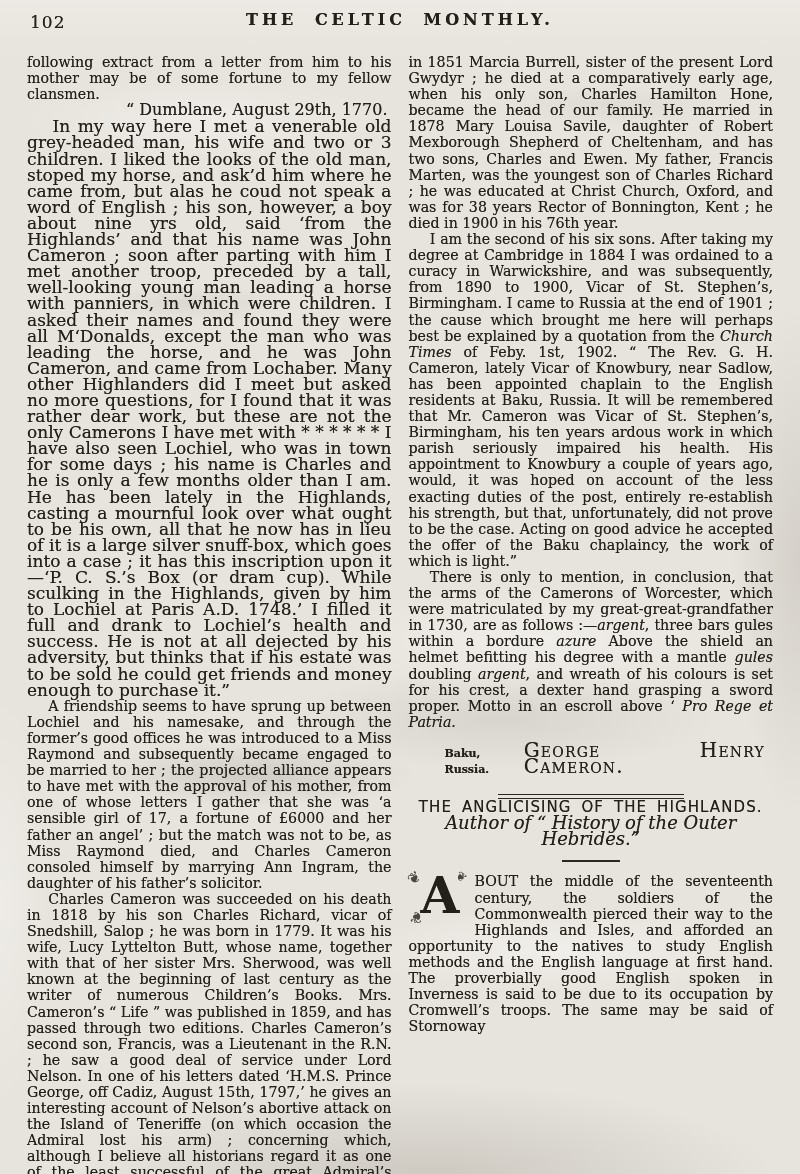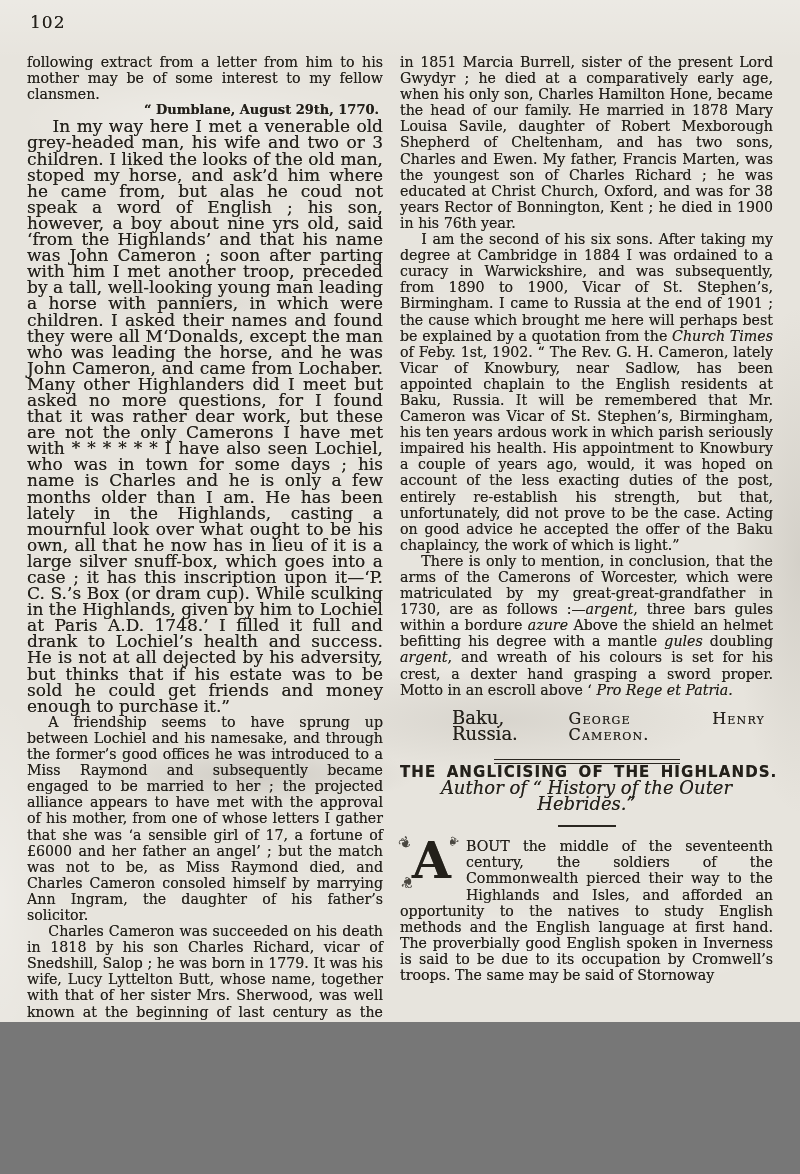--- a/index.html
+++ b/index.html
@@ -1,18 +1,18 @@
 <!DOCTYPE html>
 <html lang="en"><head>
 <meta charset="utf-8">
 <style>
   html,body{margin:0;padding:0;background:#777;}
   .page{
     position:relative;
-    width:800px;height:1022px;
+    width:800px;height:1174px;
     margin:0 auto;
     overflow:hidden;
     color:#23201a;
     font-family:"DejaVu Serif", serif;
     background:
       radial-gradient(ellipse 140px 26px at 190px 303px, rgba(70,65,58,.07), transparent 70%),
       radial-gradient(ellipse 170px 30px at 610px 105px, rgba(70,65,58,.05), transparent 70%),
       radial-gradient(ellipse 230px 46px at 255px 775px, rgba(84,78,68,.16), transparent 70%),
       radial-gradient(ellipse 300px 70px at 500px 720px, rgba(84,78,68,.10), transparent 72%),
       radial-gradient(ellipse 320px 80px at 540px 640px, rgba(255,255,255,.35), transparent 70%),
@@ -27,49 +27,50 @@
   }
   .page-header{position:relative;height:34px;padding-top:10px;}
   .page-number{position:absolute;left:30px;top:12px;font-size:17px;letter-spacing:1px;}
   .page-title{text-align:center;font-size:16px;font-weight:bold;letter-spacing:4px;word-spacing:8px;}
   .cols{display:flex;gap:17px;padding:0 27px;margin-top:10px;}
   .col{width:50%;text-align:justify;font-size:14.2px;line-height:16.1px;hyphens:auto;-webkit-hyphens:auto;}
   .col p{margin:0;}
   .indent{text-indent:1.5em;}
   .noindent{text-indent:0;}
   .letter{font-size:17px;line-height:16.1px;}
-  .dateline{text-align:right;text-indent:0;padding-right:4px;font-size:13px;font-weight:bold;}
+  .dateline{text-align:right;text-indent:0;padding-right:4px;font-size:16px;}
   .signature-row{display:flex;justify-content:space-between;align-items:baseline;margin-top:12px;}
-  .sig-place{font-size:18px;margin-left:52px;}
-  .sig-name{font-variant:small-caps;font-size:16px;letter-spacing:1.2px;margin-right:8px;font-weight:500;}
+  .sig-place{font-size:11px;margin-left:36px;font-weight:bold;}
+  .sig-name{font-variant:small-caps;font-size:20px;letter-spacing:1.2px;margin-right:8px;font-weight:500;}
   .double-rule{width:186px;margin:16px auto 0;height:3px;border-top:1.6px solid #2a2620;border-bottom:1px solid #2a2620;}
-  .article-title{font-family:"DejaVu Sans", sans-serif;font-weight:bold;text-align:center;font-size:15px;letter-spacing:1.1px;word-spacing:4px;margin-top:17px;white-space:nowrap;text-indent:0;}
+  .article-title{font-family:"DejaVu Sans", sans-serif;font-weight:normal;text-align:center;font-size:15px;letter-spacing:1.1px;word-spacing:4px;margin-top:17px;white-space:nowrap;text-indent:0;}
   .article-byline{text-align:center;font-weight:bold;font-size:12.6px;letter-spacing:1.4px;margin-top:13px;text-indent:0;}
   .article-author{text-align:center;font-size:18px;margin-top:11px;text-indent:0;}
   .single-rule{width:58px;margin:13px auto 11px;border-top:2px solid #2a2620;}
   .dropcap-box{float:left;width:60px;height:49px;position:relative;margin:1px 6px 0 0;}
   .dropcap{position:absolute;left:12px;top:-4px;font-size:50px;line-height:52px;font-weight:bold;}
   .orn{position:absolute;font-size:15px;opacity:.8;}
   .orn.tl{left:-1px;top:-4px;transform:rotate(-35deg);}
   .orn.bl{left:1px;bottom:-2px;transform:rotate(195deg);}
   .orn.tr{right:2px;top:-5px;transform:rotate(40deg);font-size:12px;}
 </style>
 </head>
 <body>
 
 <div class="page">
 
   <div class="page-header">
     <span class="page-number">102</span>
+    <div class="page-title">THE CELTIC MONTHLY.</div>
   </div>
 
   <div class="cols">
 
     <div class="col">
-      <p class="noindent">following extract from a letter from him to his mother may be of some interest to my fellow clansmen.</p>
+      <p class="noindent">following extract from a letter from him to his mother may be of some fortune to my fellow clansmen.</p>
       <p class="letter dateline">“ Dumblane, August 29th, 1770.</p>
       <p class="letter indent">In my way here I met a venerable old grey-headed man, his wife and two or 3 children.  I liked the looks of the old man, stoped my horse, and ask’d him where he came from, but alas he coud not speak a word of English ; his son, however, a boy about nine yrs old, said ‘from the Highlands’ and that his name was John Cameron ; soon after parting with him I met another troop, preceded by a tall, well-looking young man leading a horse with panniers, in which were children.  I asked their names and found they were all M‘Donalds, except the man who was leading the horse, and he was John Cameron, and came from Lochaber.  Many other Highlanders did I meet but asked no more questions, for I found that it was rather dear work, but these are not the only Camerons I have met with * * * * * *  I have also seen Lochiel, who was in town for some days ; his name is Charles and he is only a few months older than I am.  He has been lately in the Highlands, casting a mournful look over what ought to be his own, all that he now has in lieu of it is a large silver snuff-box, which goes into a case ; it has this inscription upon it—‘P. C. S.’s Box (or dram cup).  While sculking in the Highlands, given by him to Lochiel at Paris A.D. 1748.’  I filled it full and drank to Lochiel’s health and success.  He is not at all dejected by his adversity, but thinks that if his estate was to be sold he could get friends and money enough to purchase it.”</p>
       <p class="indent">A friendship seems to have sprung up between Lochiel and his namesake, and through the former’s good offices he was introduced to a Miss Raymond and subsequently became engaged to be married to her ; the projected alliance appears to have met with the approval of his mother, from one of whose letters I gather that she was ‘a sensible girl of 17, a fortune of £6000 and her father an angel’ ; but the match was not to be, as Miss Raymond died, and Charles Cameron consoled himself by marrying Ann Ingram, the daughter of his father’s solicitor.</p>
       <p class="indent">Charles Cameron was succeeded on his death in 1818 by his son Charles Richard, vicar of Snedshill, Salop ; he was born in 1779.  It was his wife, Lucy Lyttelton Butt, whose name, together with that of her sister Mrs. Sherwood, was well known at the beginning of last century as the writer of numerous Children’s Books.  Mrs. Cameron’s “ Life ” was published in 1859, and has passed through two editions.  Charles Cameron’s second son, Francis, was a Lieutenant in the R.N. ; he saw a good deal of service under Lord Nelson.  In one of his letters dated ‘H.M.S. Prince George, off Cadiz, August 15th, 1797,’ he gives an interesting account of Nelson’s abortive attack on the Island of Teneriffe (on which occasion the Admiral lost his arm) ; concerning which, although I believe all historians regard it as one of the least successful of the great Admiral’s ventures, he speaks in glowing terms, and concludes the account with the satisfactory assurance that ‘nothing can resist British pluck.’</p>
       <p class="indent">Charles Richard was succeeded on his death in 1866 by his eldest son Charles, who married</p>
     </div>
 
     <div class="col">
       <p class="noindent">in 1851 Marcia Burrell, sister of the present Lord Gwydyr ; he died at a comparatively early age, when his only son, Charles Hamilton Hone, became the head of our family.  He married in 1878 Mary Louisa Savile, daughter of Robert Mexborough Shepherd of Cheltenham, and has two sons, Charles and Ewen.  My father, Francis Marten, was the youngest son of Charles Richard ; he was educated at Christ Church, Oxford, and was for 38 years Rector of Bonnington, Kent ; he died in 1900 in his 76th year.</p>
       <p class="indent">I am the second of his six sons.  After taking my degree at Cambridge in 1884 I was ordained to a curacy in Warwickshire, and was subsequently, from 1890 to 1900, Vicar of St. Stephen’s, Birmingham.  I came to Russia at the end of 1901 ; the cause which brought me here will perhaps best be explained by a quotation from the <i>Church Times</i> of Feby. 1st, 1902. “ The Rev. G. H. Cameron, lately Vicar of Knowbury, near Sadlow, has been appointed chaplain to the English residents at Baku, Russia.  It will be remembered that Mr. Cameron was Vicar of St. Stephen’s, Birmingham, his ten years ardous work in which parish seriously impaired his health.  His appointment to Knowbury a couple of years ago, would, it was hoped on account of the less exacting duties of the post, entirely re-establish his strength, but that, unfortunately, did not prove to be the case.  Acting on good advice he accepted the offer of the Baku chaplaincy, the work of which is light.”</p>

